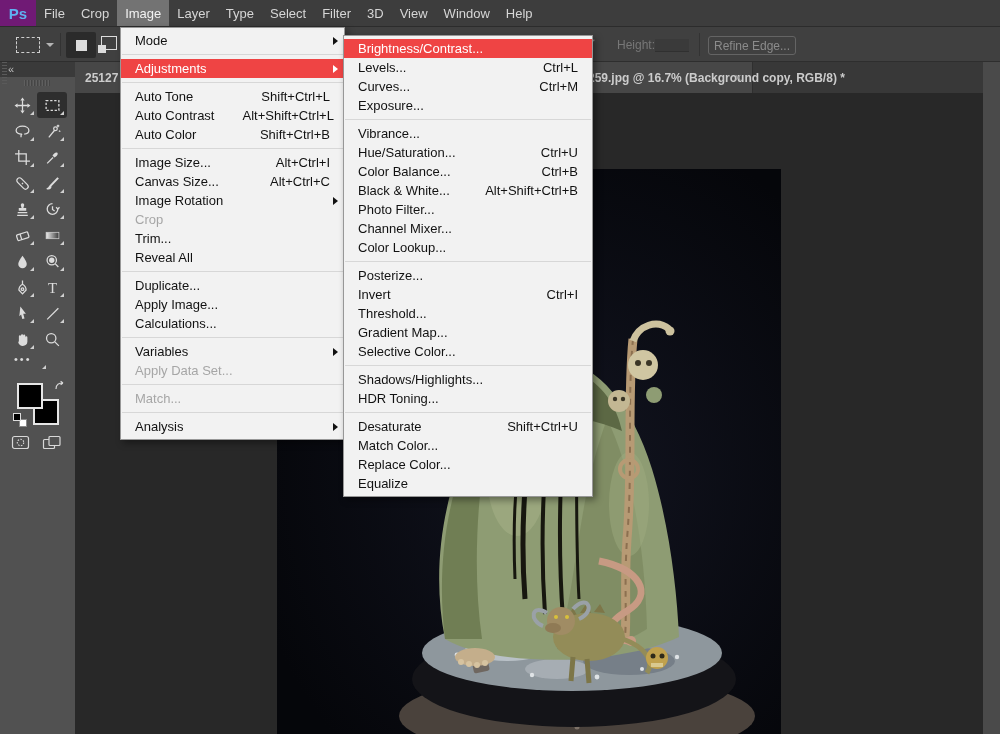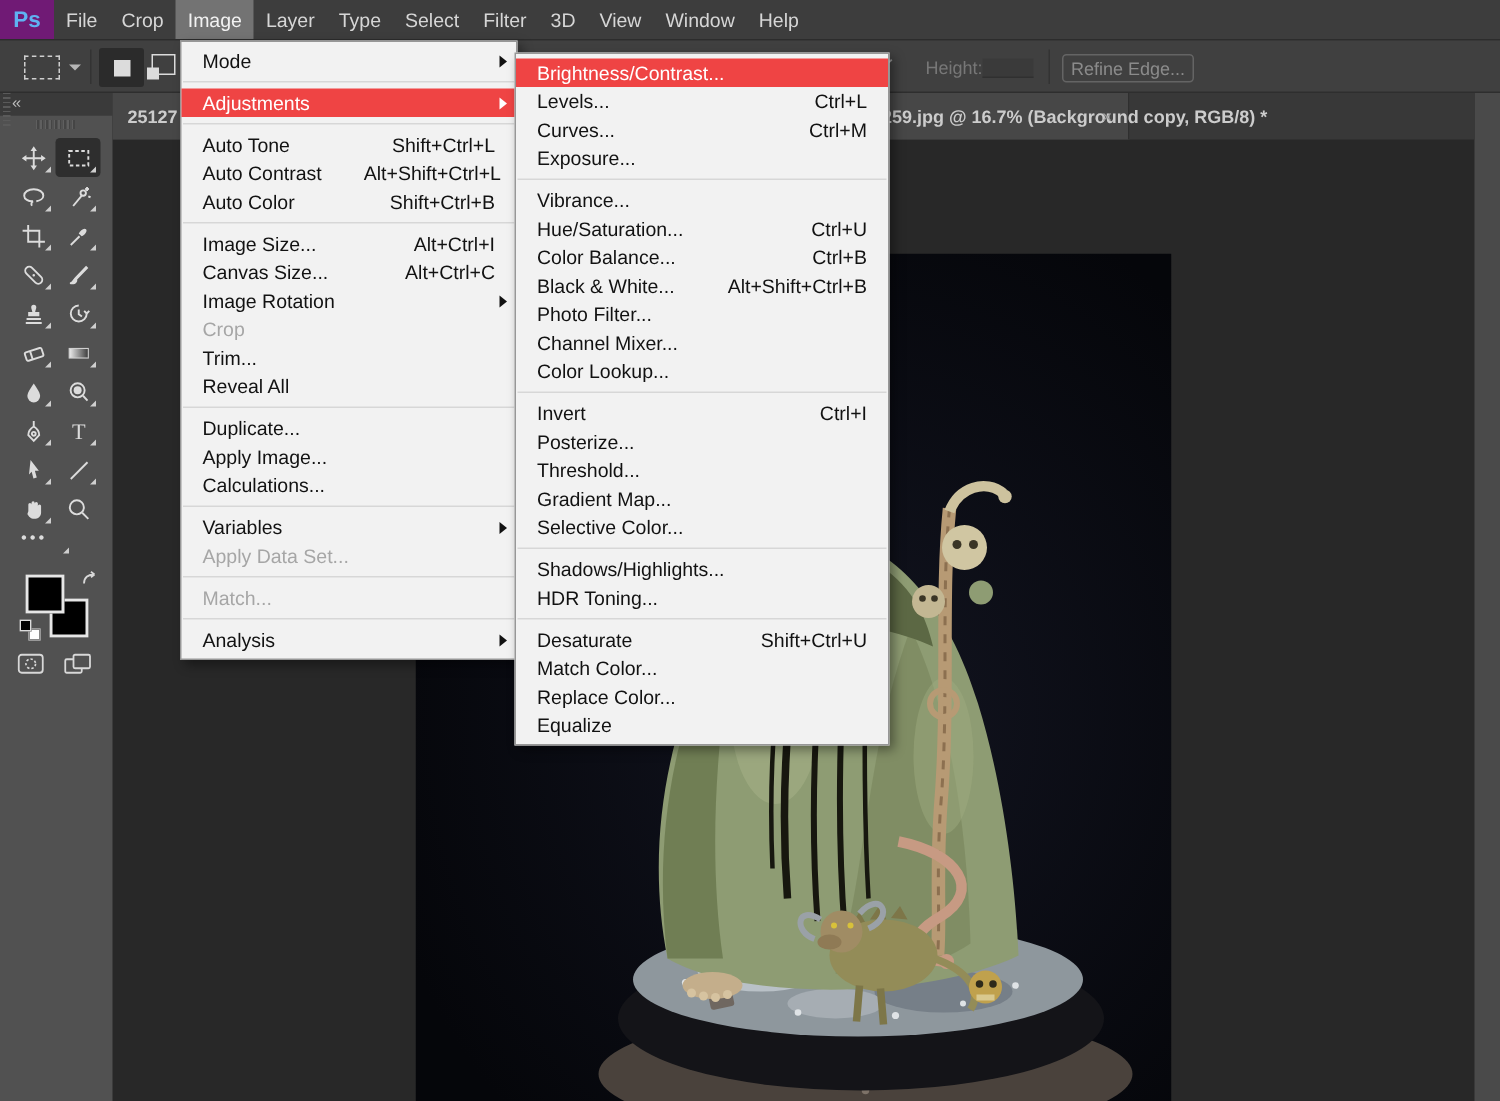--- a/index.html
+++ b/index.html
@@ -538,27 +538,27 @@
         <span class="mi-label">Photo Filter...</span>
       </div>
       <div class="menu-item">
         <span class="mi-label">Channel Mixer...</span>
       </div>
       <div class="menu-item">
         <span class="mi-label">Color Lookup...</span>
       </div>
       <div class="menu-sep"></div>
       <div class="menu-item">
+        <span class="mi-label">Posterize...</span>
+      </div>
+      <div class="menu-item">
         <span class="mi-label">Invert</span>
         <span class="mi-short">Ctrl+I</span>
       </div>
       <div class="menu-item">
-        <span class="mi-label">Posterize...</span>
-      </div>
-      <div class="menu-item">
         <span class="mi-label">Threshold...</span>
       </div>
       <div class="menu-item">
         <span class="mi-label">Gradient Map...</span>
       </div>
       <div class="menu-item">
         <span class="mi-label">Selective Color...</span>
       </div>
       <div class="menu-sep"></div>
       <div class="menu-item">

